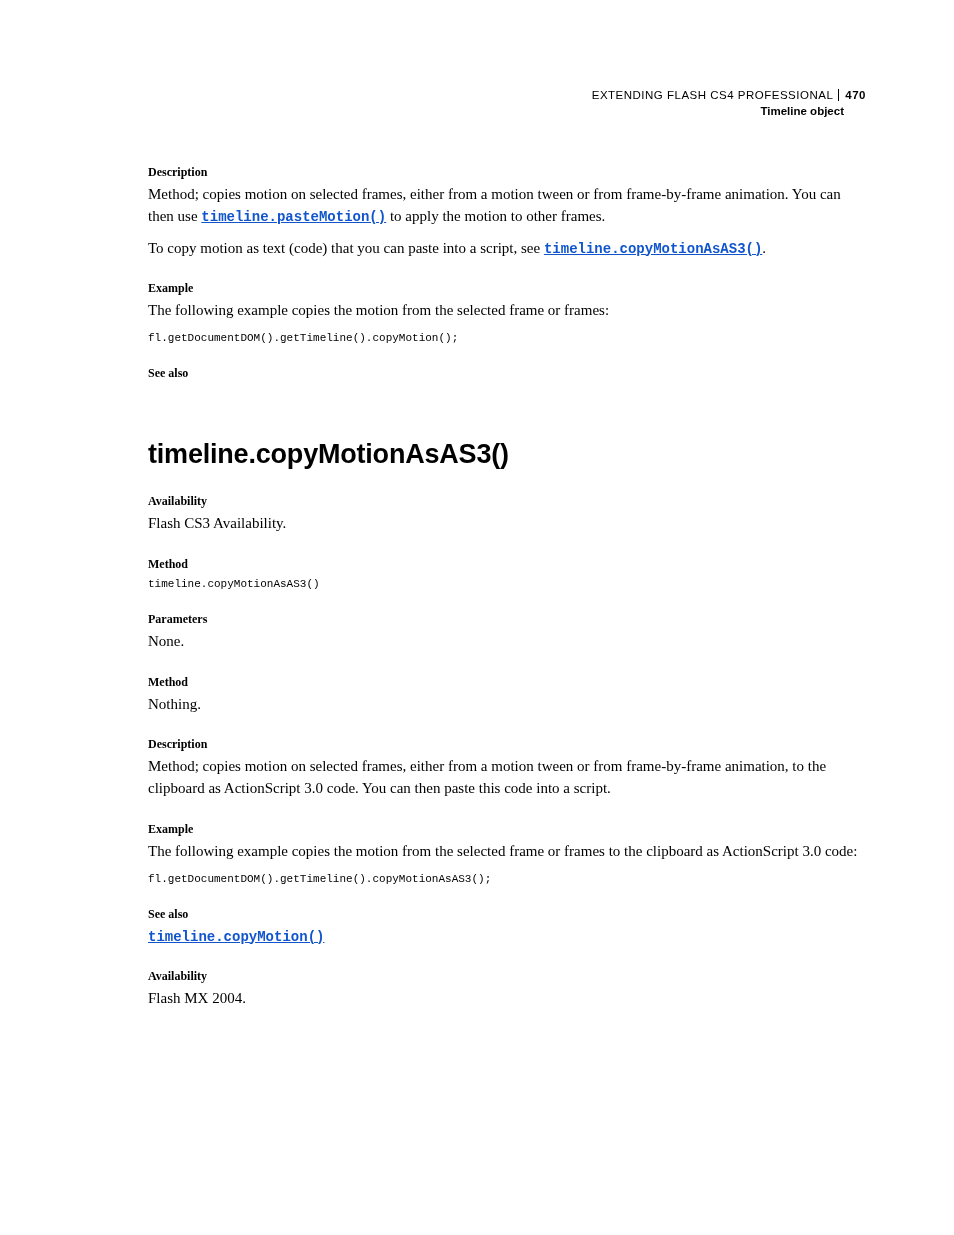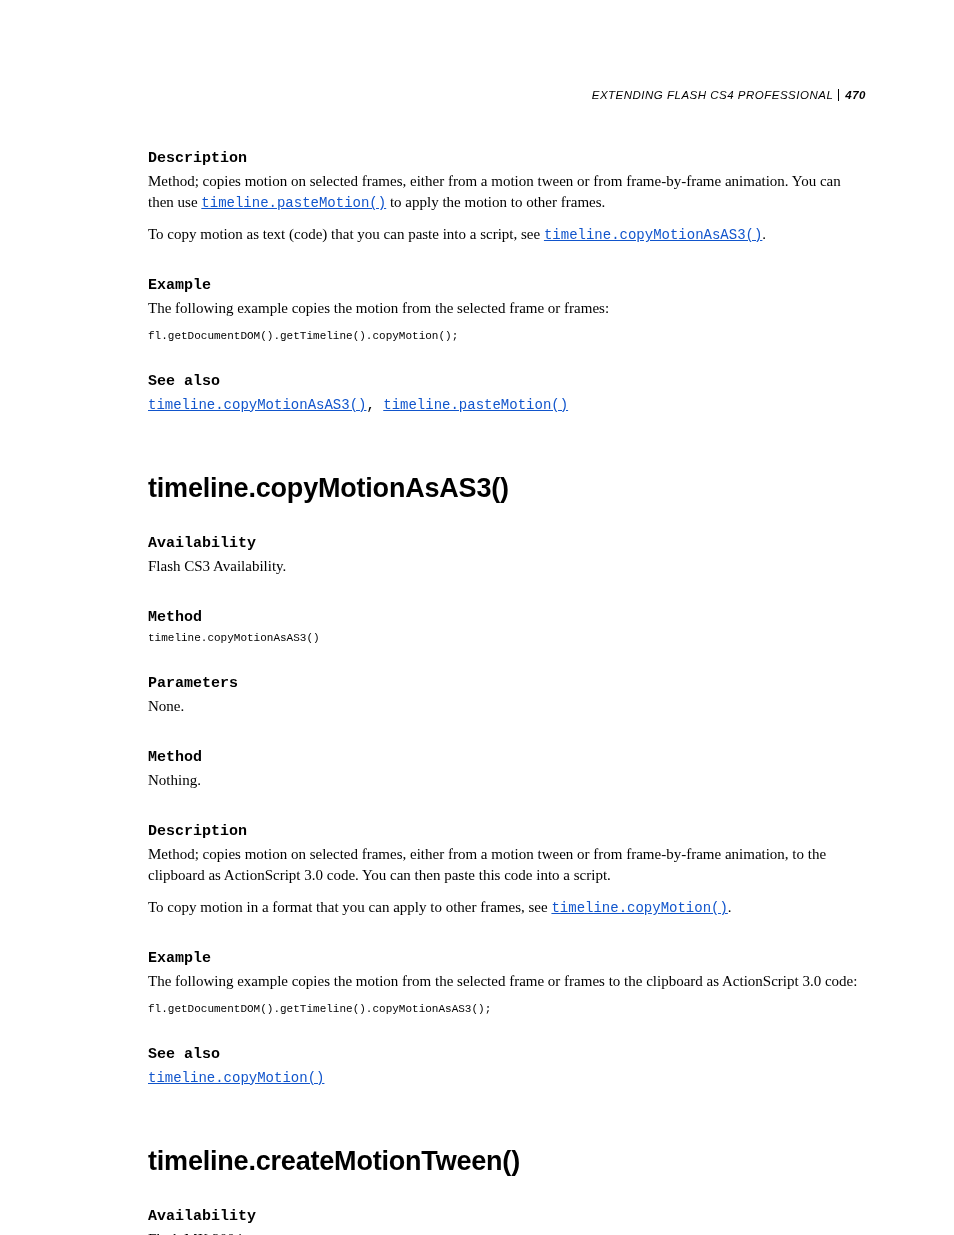--- a/index.html
+++ b/index.html
@@ -17,52 +17,52 @@
   }
   .header {
     text-align: right;
     font-family: "Myriad Pro", "Segoe UI", Arial, sans-serif;
     font-size: 11.5px;
     line-height: 1.35;
     margin-bottom: 46px;
   }
   .header-line1 {
     letter-spacing: 0.5px;
-    font-style: italic;
   }
   .header .pgnum {
     font-weight: 700;
     padding-left: 6px;
     border-left: 1px solid #000;
     margin-left: 5px;
   }
   .header-line2 {
     font-weight: 700;
     margin-right: 22px;
   }
   .subhead {
-    font-family: Liberation Mono, monospace;
+    font-family: Liberation Serif, serif;
     font-weight: 700;
-    font-size: 15px;
-    margin-top: 31px;
+    font-size: 12px;
+    margin-top: 22px;
     margin-bottom: 4px;
   }
   .body {
     font-size: 15px;
     line-height: 1.45;
     margin: 0 0 10px 0;
   }
   .code-inline {
     font-family: "Courier New", Courier, monospace;
     font-size: 14px;
   }
   .link {
     color: #1155cc;
     font-family: "Courier New", Courier, monospace;
     font-size: 14px;
+    font-weight: bold;
   }
   .codeblock {
     font-family: "Courier New", Courier, monospace;
     font-size: 11px;
     margin: 6px 0 10px 0;
     white-space: pre;
   }
   h2.section {
     font-family: "Myriad Pro", "Segoe UI", Arial, sans-serif;
     font-weight: 700;
@@ -73,66 +73,60 @@
 </style>
 </head>
 <body>
 
 <div class="page">
 
   <div class="header">
     <div class="header-line1">
       <span>EXTENDING FLASH CS4 PROFESSIONAL</span><span class="pgnum">470</span>
     </div>
+    <div class="header-line2">Timeline object</div>
   </div>
 
   <div class="subhead">Description</div>
   <p class="body">
     <span>Method; copies motion on selected frames, either from a motion tween or from frame-by-frame animation. You can then use </span><a class="link" href="#">timeline.pasteMotion()</a><span> to apply the motion to other frames.</span>
   </p>
   <p class="body">
     <span>To copy motion as text (code) that you can paste into a script, see </span><a class="link" href="#">timeline.copyMotionAsAS3()</a><span>.</span>
   </p>
 
   <div class="subhead">Example</div>
   <p class="body">The following example copies the motion from the selected frame or frames:</p>
   <div class="codeblock">fl.getDocumentDOM().getTimeline().copyMotion();</div>
 
   <div class="subhead">See also</div>
-  <p class="body">
-    <a class="link" href="#">timeline.copyMotionAsAS3()</a><span class="code-inline">, </span><a class="link" href="#">timeline.pasteMotion()</a>
-  </p>
 
   <h2 class="section">timeline.copyMotionAsAS3()</h2>
 
   <div class="subhead">Availability</div>
   <p class="body">Flash CS3 Availability.</p>
 
   <div class="subhead">Method</div>
   <div class="codeblock">timeline.copyMotionAsAS3()</div>
 
   <div class="subhead">Parameters</div>
   <p class="body">None.</p>
 
   <div class="subhead">Method</div>
   <p class="body">Nothing.</p>
 
   <div class="subhead">Description</div>
   <p class="body">Method; copies motion on selected frames, either from a motion tween or from frame-by-frame animation, to the clipboard as ActionScript 3.0 code. You can then paste this code into a script.</p>
-  <p class="body">
-    <span>To copy motion in a format that you can apply to other frames, see </span><a class="link" href="#">timeline.copyMotion()</a><span>.</span>
-  </p>
 
   <div class="subhead">Example</div>
   <p class="body">The following example copies the motion from the selected frame or frames to the clipboard as ActionScript 3.0 code:</p>
   <div class="codeblock">fl.getDocumentDOM().getTimeline().copyMotionAsAS3();</div>
 
   <div class="subhead">See also</div>
   <p class="body">
     <a class="link" href="#">timeline.copyMotion()</a>
   </p>
 
-  <h2 class="section">timeline.createMotionTween()</h2>
 
   <div class="subhead">Availability</div>
   <p class="body">Flash MX 2004.</p>
 
 </div>
 
 </body></html>

